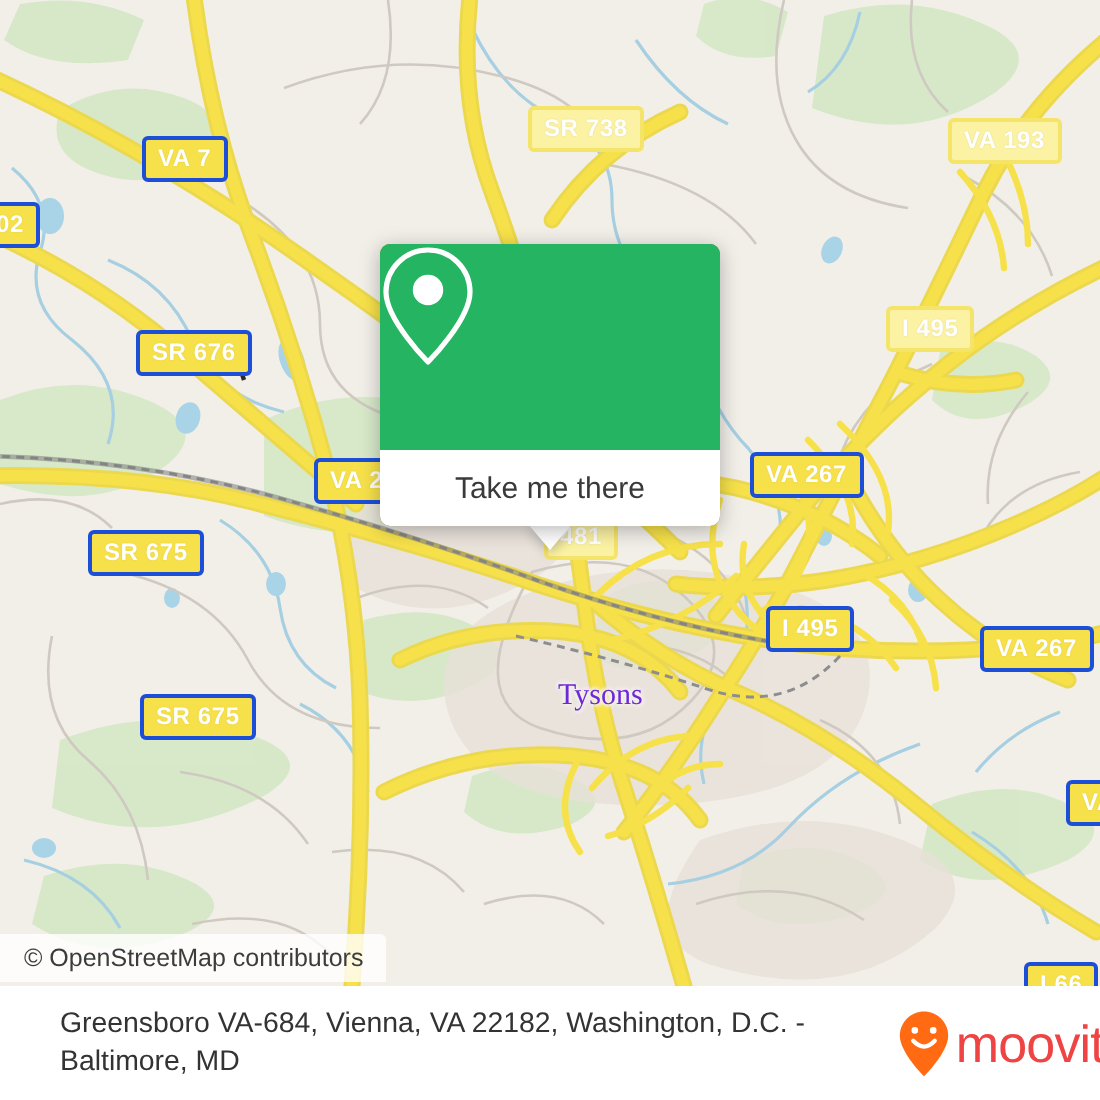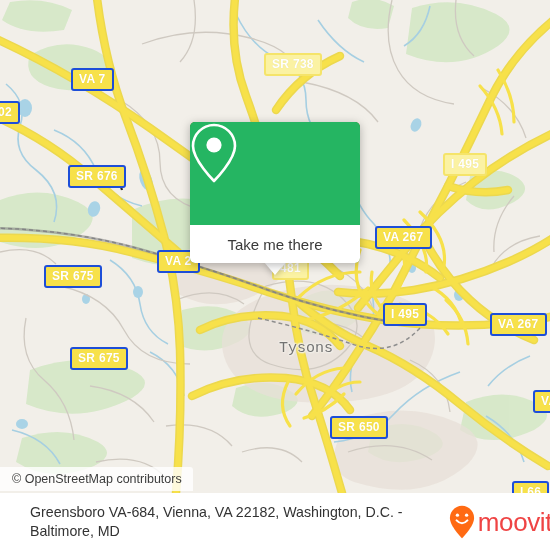--- a/index.html
+++ b/index.html
@@ -44,22 +44,22 @@
     text-shadow: 0 0 1px rgba(0,0,0,.10);
   }
   .shield.faded {
     background: #fbf2a3;
     border-color: #f5e46a;
     color: #ffffff;
   }
 
   .placename {
     position: absolute;
-    color: #737373;
-    font-family: Liberation Mono, monospace;
+    color: #6d28d9;
+    font-family: Liberation Serif, serif;
     font-size: 15px;
     white-space: nowrap;
     text-shadow:
        1px 0 1.6px #f2efe9, -1px 0 1.6px #f2efe9,
        0 1px 1.6px #f2efe9, 0 -1px 1.6px #f2efe9,
        1px 1px 1.6px #f2efe9, -1px -1px 1.6px #f2efe9;
   }
 
   
   #callout {
@@ -313,32 +313,32 @@
         <g stroke="#7d7d7d" fill="none" stroke-width="2.4" opacity="0.55">
           <path d="M-6 228 Q70 230 136 248 Q208 268 268 290 Q330 312 392 322"></path>
         </g>
 
         <path d="M118 178 l4 12" stroke="#2b2b2b" stroke-width="2.2" fill="none"></path>
       </g>
     </svg>
 
     <div class="shield" style="left:71px; top:68px;">VA 7</div>
     <div class="shield faded" style="left:264px; top:53px;">SR 738</div>
+    <div class="shield faded" style="left:474px; top:59px;">VA 193</div>
     <div class="shield" style="left:-10px; top:101px;">02</div>
     <div class="shield" style="left:68px; top:165px;">SR 676</div>
     <div class="shield faded" style="left:443px; top:153px;">I 495</div>
-    <div class="shield" style="left:157px; top:250px;">VA 2</div>
+    <div class="shield" style="left:157px; top:229px;">VA 2</div>
     <div class="shield" style="left:375px; top:226px;">VA 267</div>
     <div class="shield faded" style="left:272px; top:257px;">481</div>
     <div class="shield" style="left:44px; top:265px;">SR 675</div>
     <div class="shield" style="left:383px; top:303px;">I 495</div>
     <div class="shield" style="left:490px; top:313px;">VA 267</div>
     <div class="shield" style="left:70px; top:347px;">SR 675</div>
     <div class="shield" style="left:533px; top:390px;">VA</div>
-    <div class="shield" style="left:330px; top:416px;">SR 650</div>
     <div class="shield" style="left:512px; top:481px;">I 66</div>
 
     <div class="placename" style="left:279px; top:340px;">Tysons</div>
 
     <div id="callout-tail-wrap">
       <div id="callout-tail"></div>
     </div>
 
     <div id="callout">
       <div id="callout-inner">

